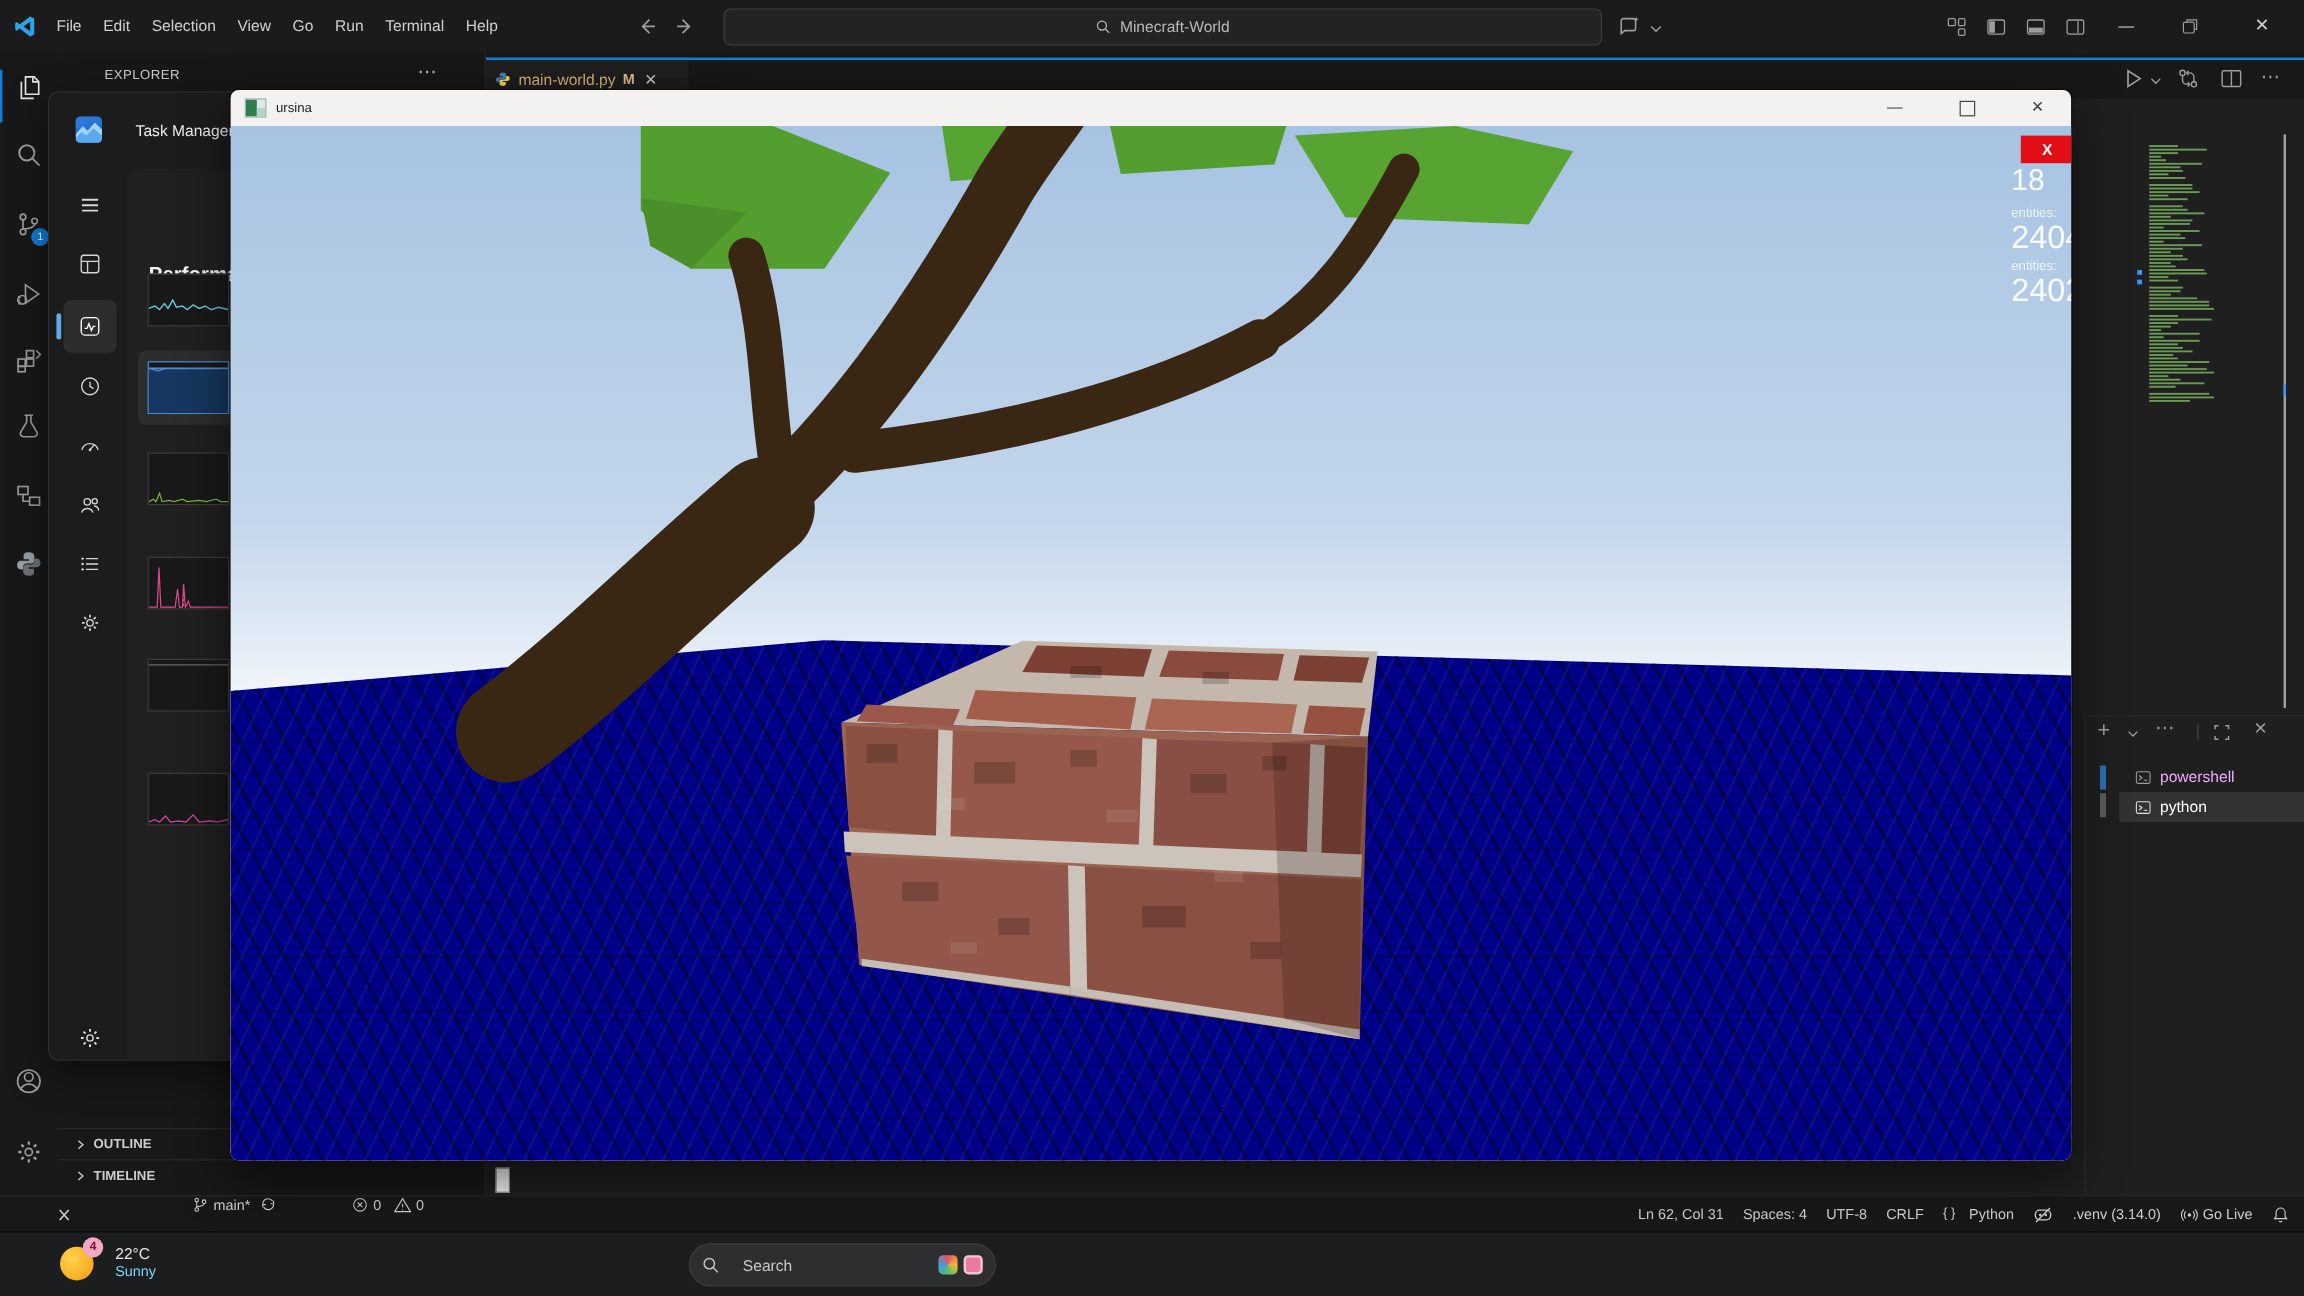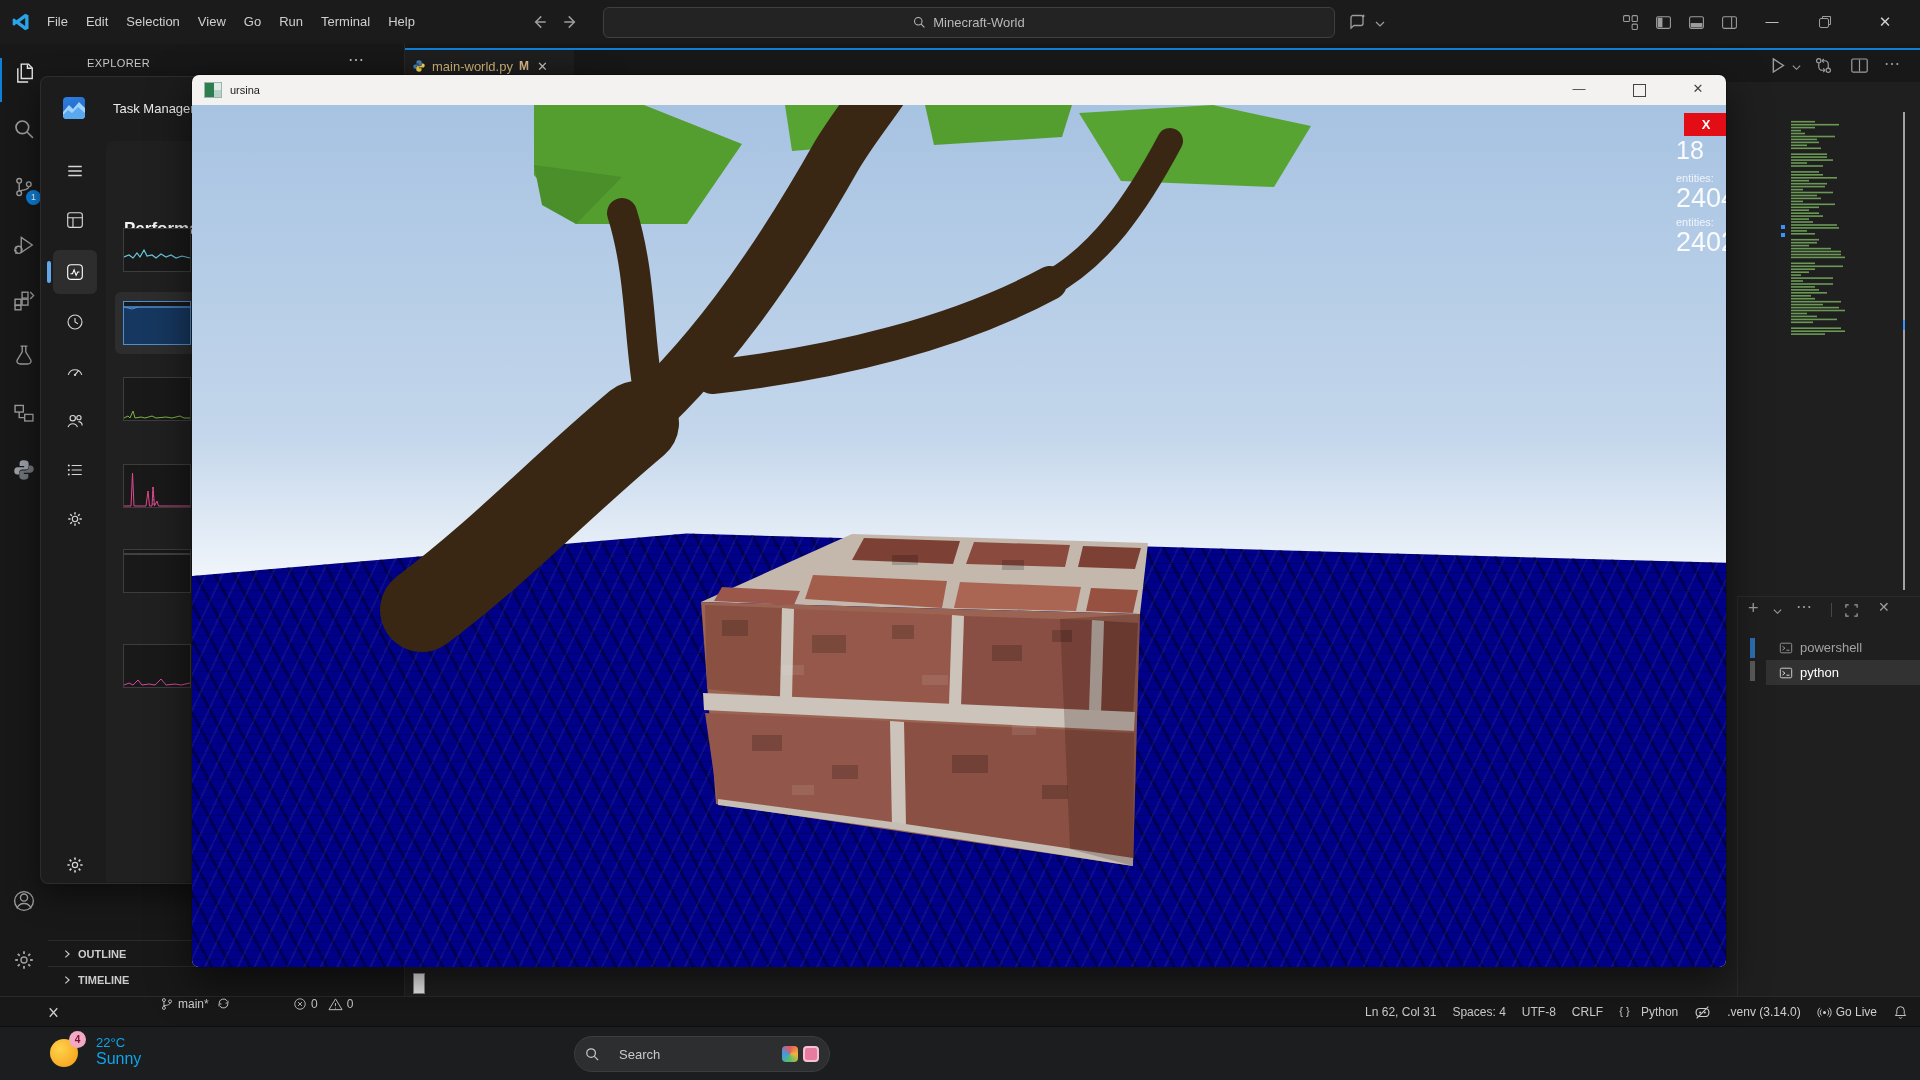--- a/index.html
+++ b/index.html
@@ -297,21 +297,21 @@
     <div class="abs ico" style="left:140px;top:2px;font-size:14px">✕</div>
 
     <div class="abs" style="left:12px;top:41px;width:5px;height:20px;background:#2c6fb2"></div>
     <div class="abs" style="left:12px;top:64px;width:5px;height:20px;background:#5a5a5a"></div>
 
     <div class="term-row" style="top:38px">
       <svg width="14" height="14" viewBox="0 0 16 16" class="ico">
           <rect x="1.5" y="2.5" width="13" height="11" rx="1.5" stroke="currentColor" fill="none"></rect>
           <path d="M4 6 l2.8 2.2 L4 10.4 M8.5 10.5 h3.5" stroke="currentColor" fill="none" stroke-width="1.1"></path>
         </svg>
-      <span style="color:#a3a3a3">powershell</span>
+      <span style="color:#f0abfc">powershell</span>
     </div>
     <div class="term-row" style="top:63px;background:#323232">
       <svg width="14" height="14" viewBox="0 0 16 16" style="color:#e0e0e0">
           <rect x="1.5" y="2.5" width="13" height="11" rx="1.5" stroke="currentColor" fill="none"></rect>
           <path d="M4 6 l2.8 2.2 L4 10.4 M8.5 10.5 h3.5" stroke="currentColor" fill="none" stroke-width="1.1"></path>
         </svg>
       <span style="color:#ffffff">python</span>
     </div>
   </div>
 
@@ -564,22 +564,22 @@
   </div>
 
   <div class="abs" id="taskbar">
 
     <div class="abs" style="left:48px;top:4px;display:flex;align-items:center;gap:10px">
       <div style="position:relative;width:38px;height:40px">
         <div style="position:absolute;left:2px;top:8px;width:28px;height:28px;border-radius:50%;background:radial-gradient(circle at 35% 35%,#ffd34d,#f59a12)"></div>
         <div style="position:absolute;right:0;top:0;width:17px;height:17px;border-radius:50%;background:#f2a9c4;color:#7a1230;font-size:10px;font-weight:bold;text-align:center;line-height:17px"><span>4</span></div>
       </div>
       <div>
-        <div style="color:#0ea5e9;font-size:13px">22°C</div>
-        <div style="color:#0ea5e9;font-size:16px">Sunny</div>
+        <div style="color:#e5e5e5;font-size:13px">22°C</div>
+        <div style="color:#7dd3fc;font-size:12px">Sunny</div>
       </div>
     </div>
 
     <div class="abs" style="left:574px;top:9px;width:256px;height:36px;border-radius:18px;background:#2d2e30;border:1px solid #3c3d3f;display:flex;align-items:center;box-sizing:border-box;padding:0 10px">
       <svg width="15" height="15" viewBox="0 0 16 16" style="color:#c9c9c9">
           <circle cx="6.5" cy="6.5" r="4.6" stroke="currentColor" fill="none" stroke-width="1.3"></circle>
           <path d="M10 10 L14 14" stroke="currentColor" stroke-width="1.3"></path>
         </svg>
       <span style="margin-left:19px;color:#c9c9c9;flex:1">Search</span>
       <div style="width:16px;height:16px;border-radius:4px;background:conic-gradient(#e5575f,#f3b43a,#5bbd67,#3e9ae5,#e5575f);margin-right:5px"></div>

